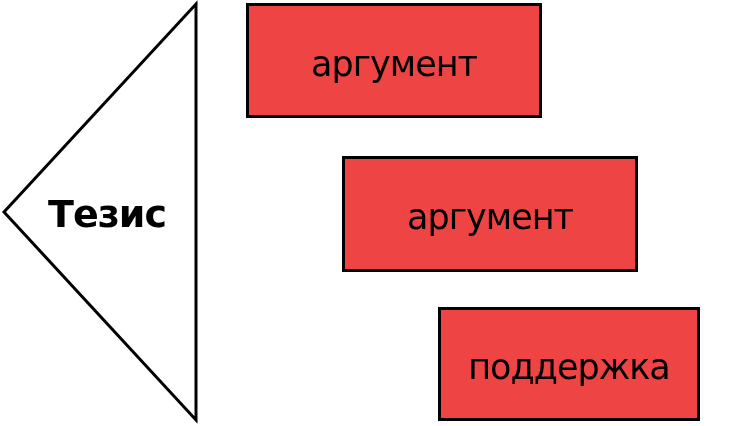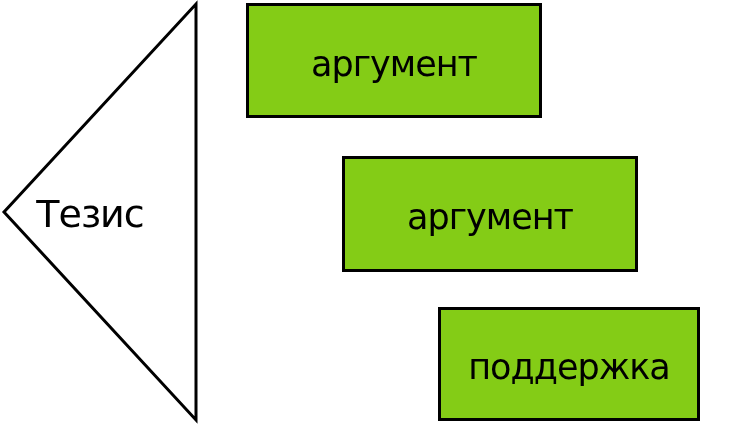--- a/index.html
+++ b/index.html
@@ -19,33 +19,33 @@
   .triangle-svg {
     position: absolute;
     left: 0;
     top: 0;
     width: 200px;
     height: 426px;
     display: block;
   }
   .thesis-label {
     position: absolute;
-    left: 90px;
+    left: 107px;
     top: 214px;
     transform: translate(-50%, -50%);
     font-size: 38px;
-    font-weight: normal;
+    font-weight: bold;
     white-space: nowrap;
     letter-spacing: -1px;
   }
   .box {
     position: absolute;
     box-sizing: border-box;
     border: 3px solid #000000;
-    background: #84cc16;
+    background: #ef4444;
     display: flex;
     align-items: center;
     justify-content: center;
   }
   .box-label {
     font-size: 35px;
     font-weight: normal;
     white-space: nowrap;
     letter-spacing: -1px;
     padding-top: 6px;

